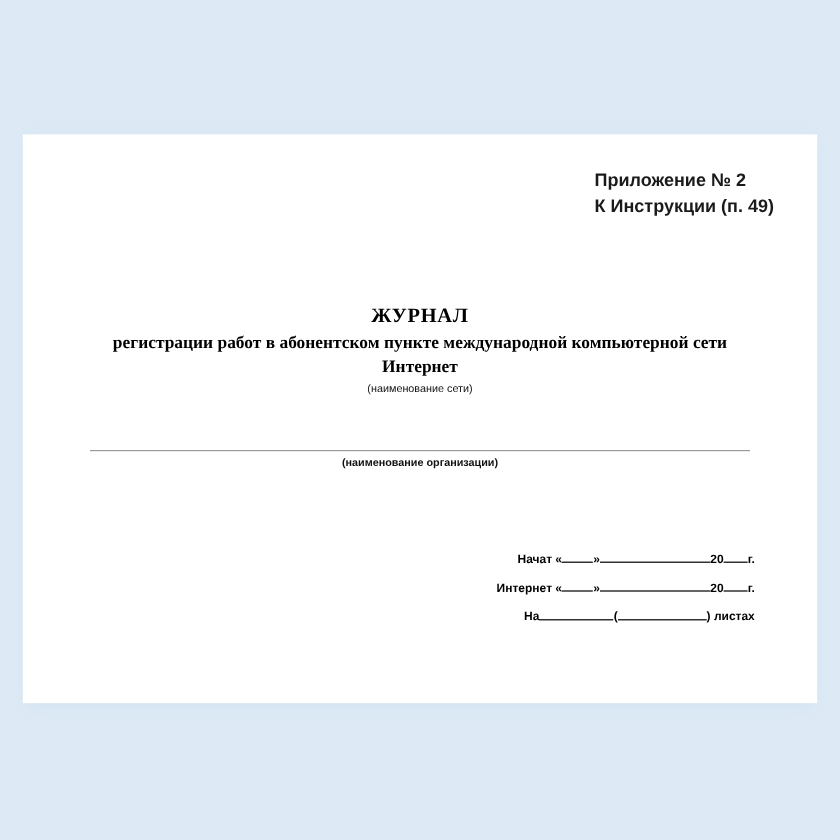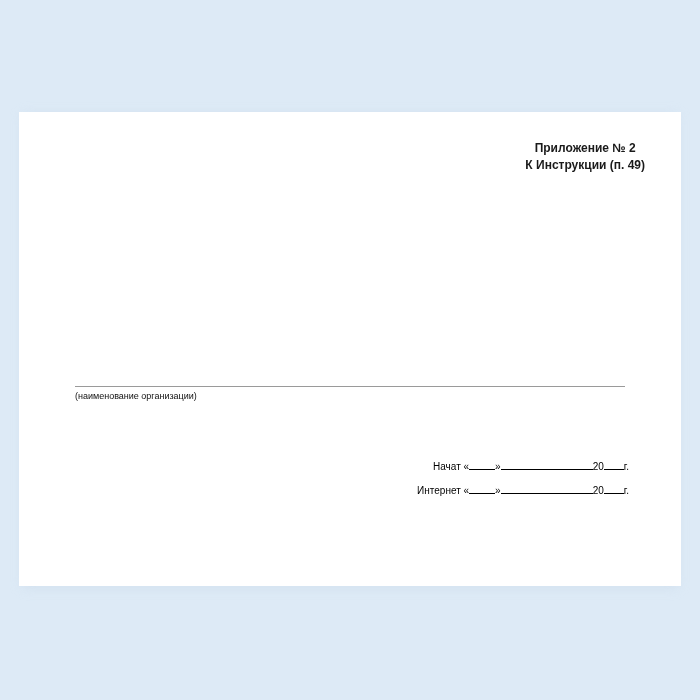--- a/index.html
+++ b/index.html
@@ -35,23 +35,23 @@
     width: 662px;
     height: 474px;
     background: #ffffff;
     box-sizing: border-box;
     padding: 26px 34px 20px 34px;
   }
   .corner-note {
     position: absolute;
     right: 36px;
     top: 28px;
-    text-align: center;
+    text-align: left;
     font-family: "Liberation Sans", sans-serif;
-    font-size: 12px;
+    font-size: 15px;
     font-weight: bold;
     color: #1a1a1a;
     line-height: 1.45;
   }
   .corner-note div {
     white-space: nowrap;
   }
   .title-block {
     position: absolute;
     left: 0;
@@ -77,43 +77,44 @@
     font-family: "Liberation Sans", sans-serif;
     font-size: 9px;
     font-weight: normal;
     margin-top: 3px;
     color: #111;
   }
   .org-line {
     position: absolute;
     left: 56px;
     right: 56px;
-    top: 273px;
-    text-align: left;
+    top: 262px;
+    text-align: center;
+    font-weight: bold;
   }
   .org-rule {
     border-bottom: 1px solid #9a9a9a;
     height: 1px;
     width: 100%;
   }
   .org-caption {
     font-family: "Liberation Sans", sans-serif;
     font-size: 9px;
     margin-top: 4px;
     color: #111;
   }
   .footer-block {
     position: absolute;
     right: 52px;
     top: 350px;
     width: 300px;
     text-align: right;
     font-family: "Liberation Sans", sans-serif;
     font-size: 10px;
-    font-weight: normal;
+    font-weight: bold;
     color: #000;
     line-height: 1.0;
   }
   .footer-row {
     margin-bottom: 14px;
     white-space: nowrap;
   }
   .u-short {
     display: inline-block;
     width: 26px;
@@ -147,33 +148,41 @@
 
   <div class="page-shadow"></div>
 
   <div class="page">
 
     <div class="corner-note">
       <div>Приложение № 2</div>
       <div>К Инструкции (п. 49)</div>
     </div>
 
+    <div class="title-block">
+      <div class="title-main">ЖУРНАЛ</div>
+      <div class="title-sub">регистрации работ в абонентском пункте международной компьютерной сети Интернет</div>
+      <div class="title-caption">(наименование сети)</div>
+    </div>
 
     <div class="org-line">
       <div class="org-rule"></div>
       <div class="org-caption">(наименование организации)</div>
     </div>
 
     <div class="footer-block">
 
       <div class="footer-row">
         <span>Начат «</span><span class="u-short"></span><span>»</span><span class="u-med"></span><span>20</span><span class="u-num"></span><span>г.</span>
       </div>
 
       <div class="footer-row">
         <span>Интернет «</span><span class="u-short"></span><span>»</span><span class="u-med"></span><span>20</span><span class="u-num"></span><span>г.</span>
       </div>
 
+      <div class="footer-row">
+        <span>На</span><span class="u-long"></span><span>(</span><span class="u-paren"></span><span>)</span>&nbsp;<span>листах</span>
+      </div>
 
     </div>
 
   </div>
 </div>
 
 </body></html>

